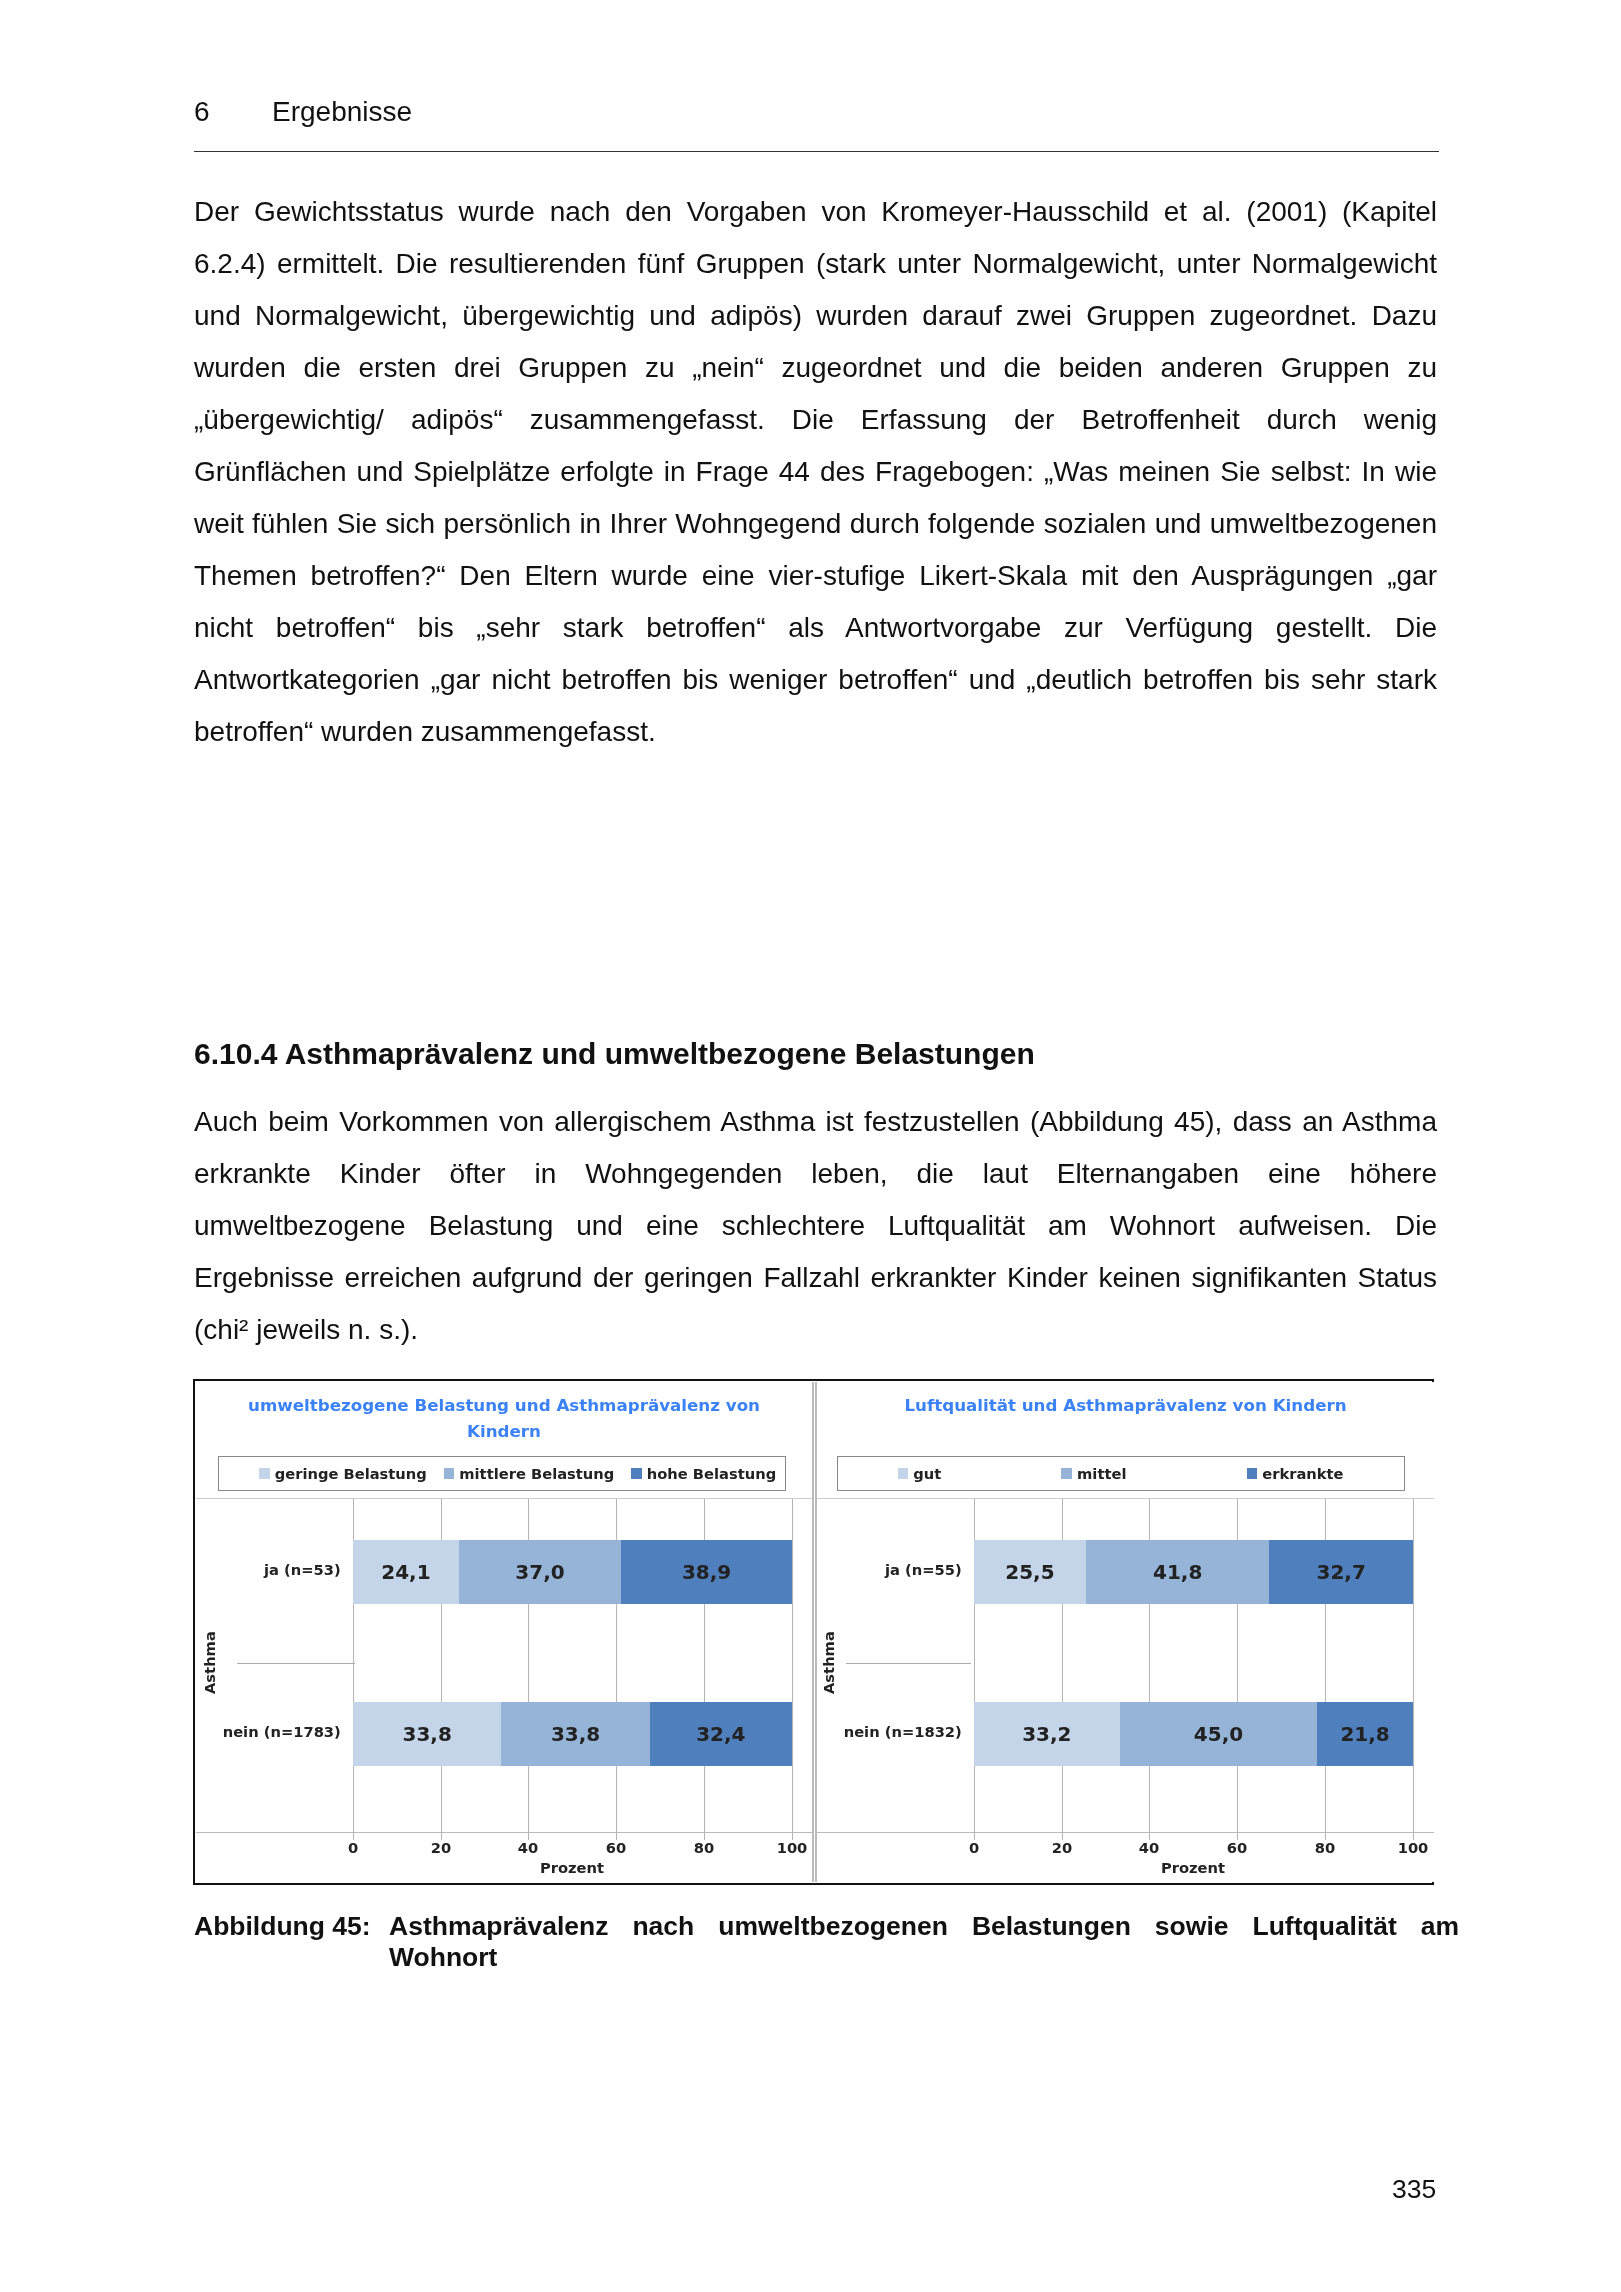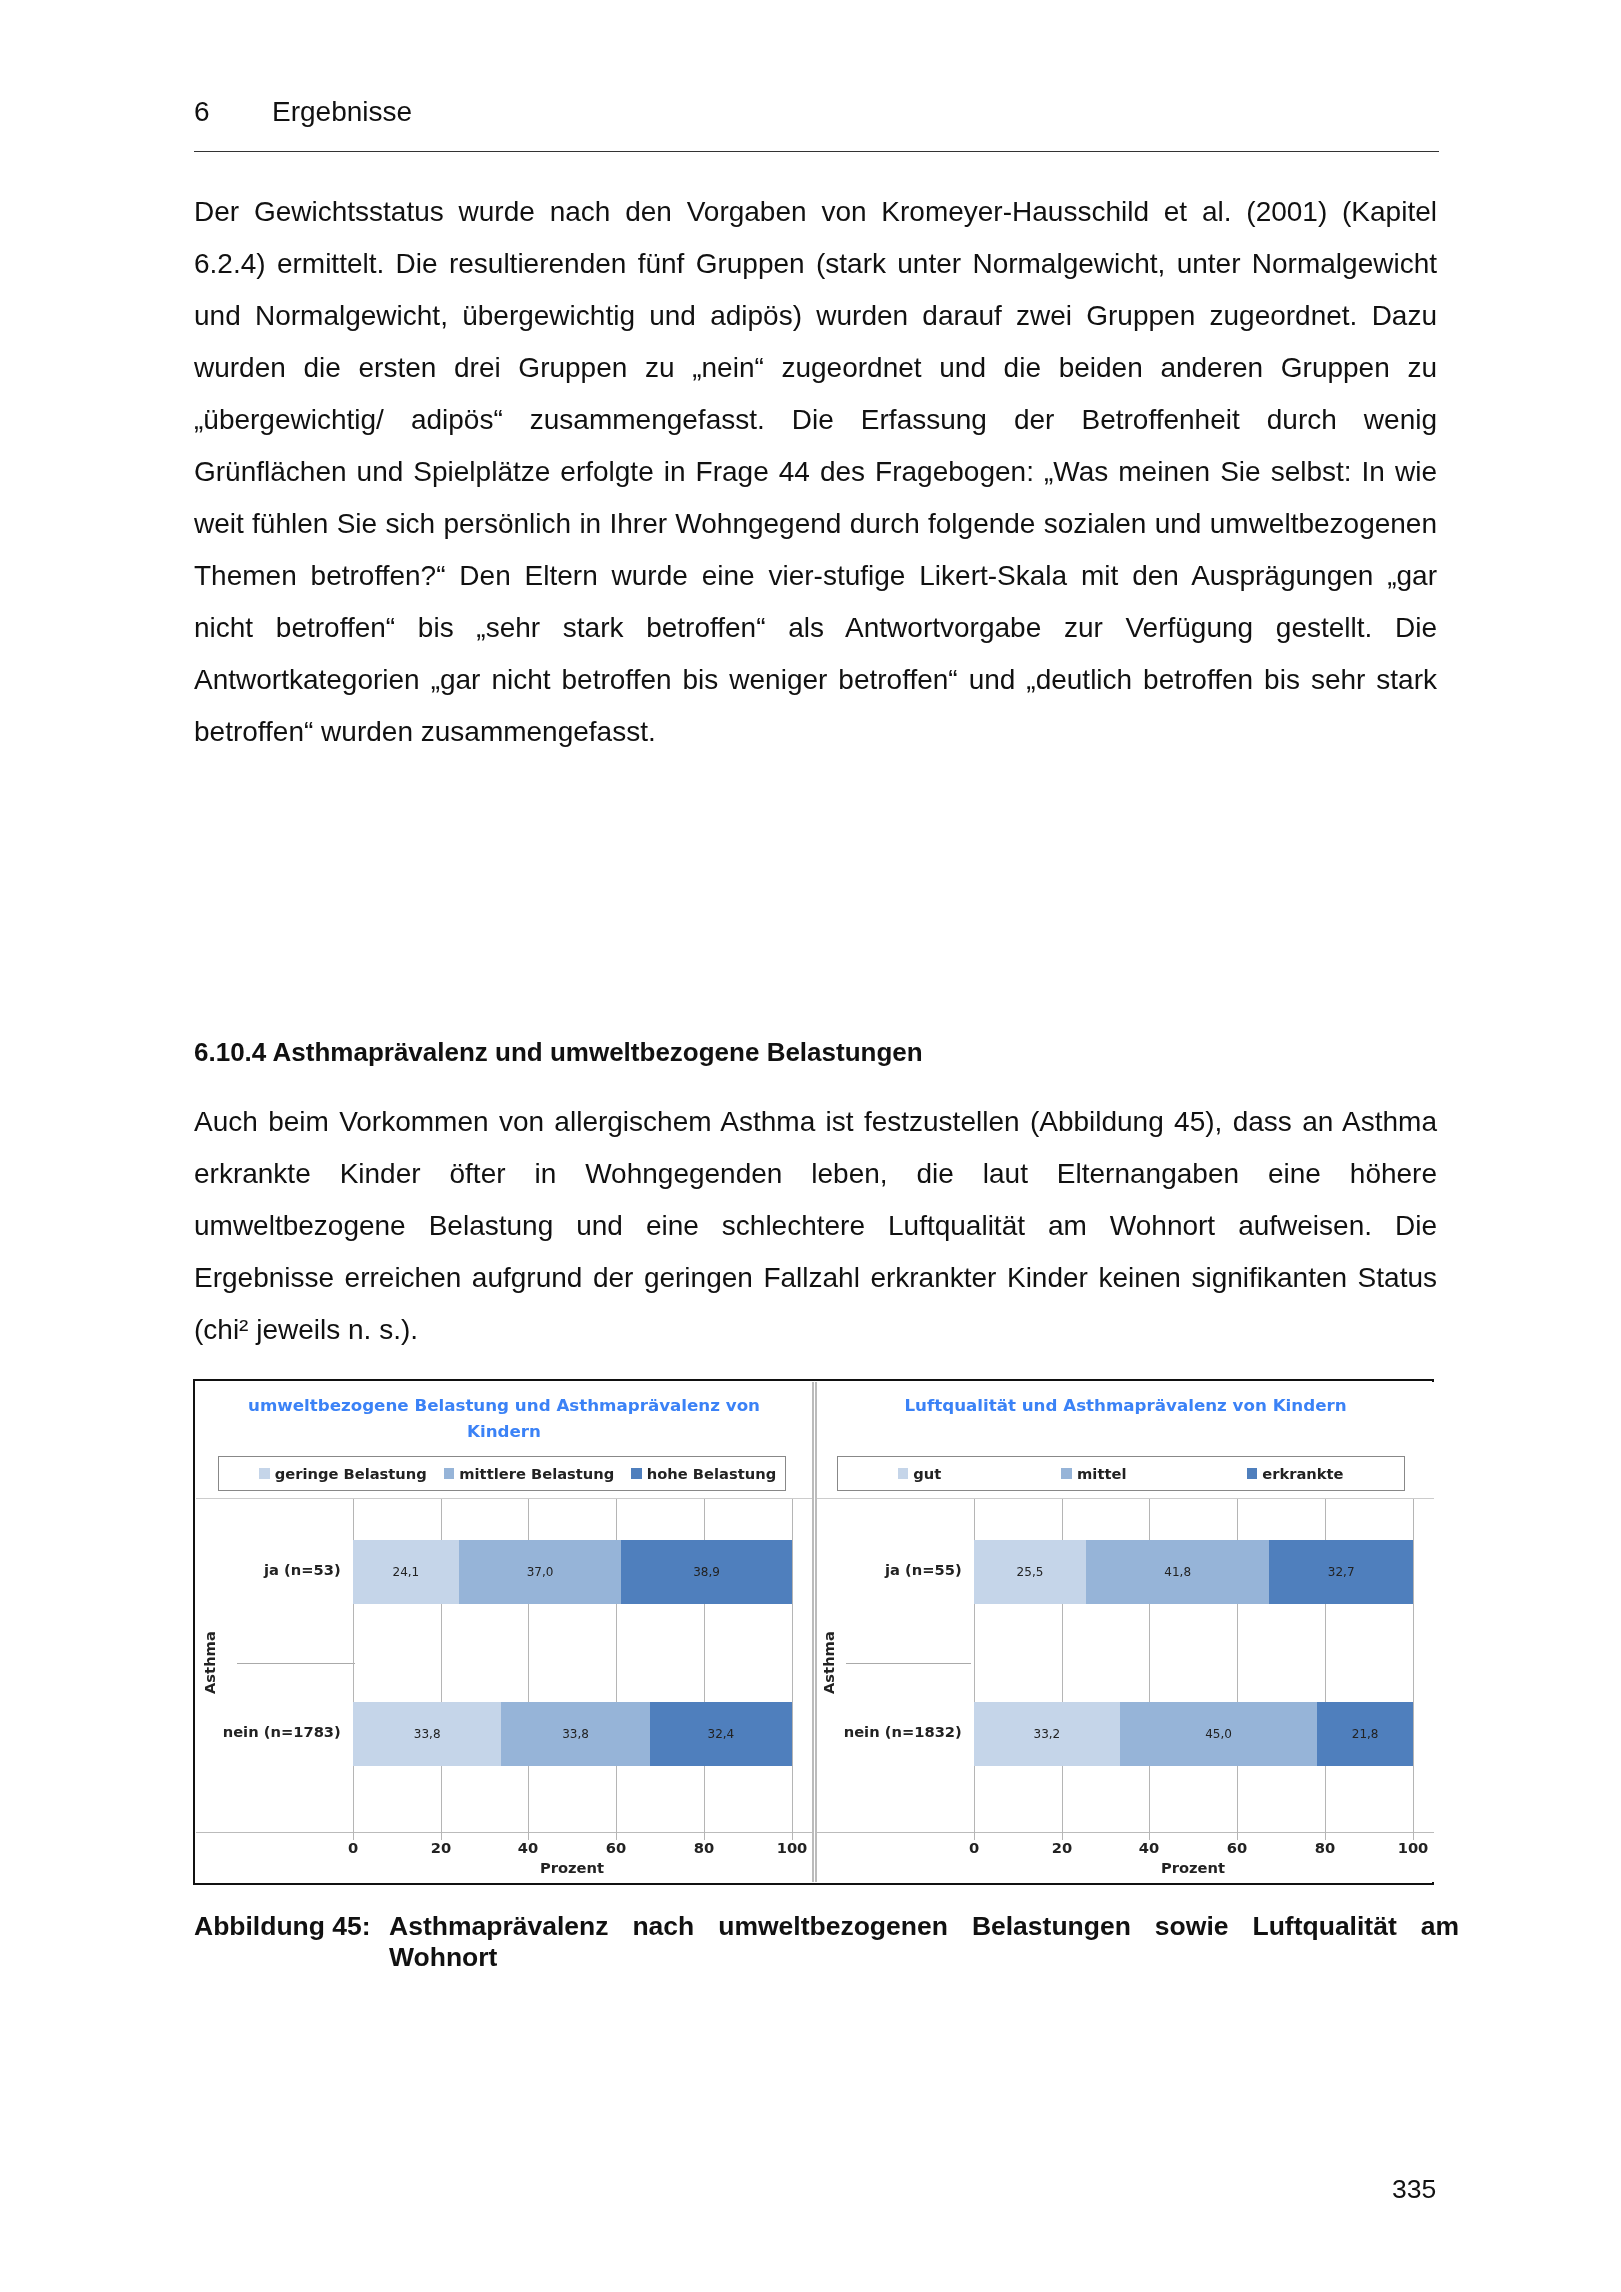--- a/index.html
+++ b/index.html
@@ -4,33 +4,33 @@
 <style>
   html, body { margin:0; padding:0; background:#ffffff; }
   body { width:1621px; height:2293px; position:relative; overflow:hidden;
          font-family:"Liberation Sans", sans-serif; color:#111; }
   .abs { position:absolute; }
   .hdr-num { left:194px; top:96px; font-size:28px; }
   .hdr-title { left:272px; top:96px; font-size:28px;text-align:center; }
   .hdr-rule { left:194px; top:151px; width:1245px; height:0; border-top:1.5px solid #333; }
   .para { left:194px; width:1243px; font-size:28px; line-height:52px; text-align:justify; }
   .para p { margin:0; }
-  .h3 { left:194px; top:1037px; font-size:26px; font-weight:bold; }
+  .h3 { left:194px; top:1037px; font-size:30px; font-weight:bold; }
   .figframe { left:193px; top:1379px; width:1241px; height:506px; border:2.5px solid #111; box-sizing:border-box; }
   .chart { position:absolute; top:1382px; height:500px; background:#fff; font-family:"DejaVu Sans", sans-serif; }
   .chart-l { left:196px; width:616px; border-right:2px solid #bbb; }
   .chart-r { left:815px; width:617px; border-left:2px solid #bbb; }
   .ctitle { position:absolute; left:0; right:0; top:9.8px; text-align:center; font-size:16.7px; font-weight:bold; line-height:26.5px; color:#3b82f6; }
   .legend { position:absolute; top:74px; height:35px; border:1.5px solid #888; box-sizing:border-box; display:flex; align-items:center; justify-content:space-around; font-size:14.7px; font-weight:bold; color:#222; }
   .leg-item { display:flex; align-items:center; gap:4.9px; }
   .swatch { width:10.8px; height:10.8px; display:inline-block; }
   .plot-frame { position:absolute; top:116px; height:333px; border-top:1px solid #ccc; border-bottom:1px solid #bbb; }
   .gridline { position:absolute; top:0; bottom:-7.8px; width:0; border-left:1px solid #b5b5b5; }
   .bar-row { position:absolute; height:64px; display:flex; }
-  .seg { height:100%; display:flex; align-items:center; justify-content:center; font-size:12px; font-weight:normal; color:#222;text-align:center; }
+  .seg { height:100%; display:flex; align-items:center; justify-content:center; font-size:20px; font-weight:bold; color:#222;text-align:center; }
   .cat-label { position:absolute; font-size:14.7px; font-weight:bold; text-align:right; color:#222; }
   .tick { position:absolute; font-size:14.7px; font-weight:bold; color:#222; transform:translateX(-50%); }
   .xlabel { position:absolute; font-size:14.7px; font-weight:bold; color:#222; transform:translateX(-50%); }
   .ylabel { position:absolute; font-size:14.7px; font-weight:bold; color:#222; transform:rotate(-90deg); transform-origin:left top; }
   .ysep { position:absolute; height:0; border-top:1.5px solid #aaa; }
   .caption { left:194px; top:1911px; font-size:26.5px; font-weight:bold; width:1274px; }
   .caption .lbl { position:absolute; left:0; top:0; }
   .caption .txt { position:absolute; left:195px; top:0; width:1070px; text-align:justify; text-align-last:justify; }
   .caption .txt2 { position:absolute; left:195px; top:31px; }
   .pageno { left:1392px; top:2174px; font-size:26.5px; }

